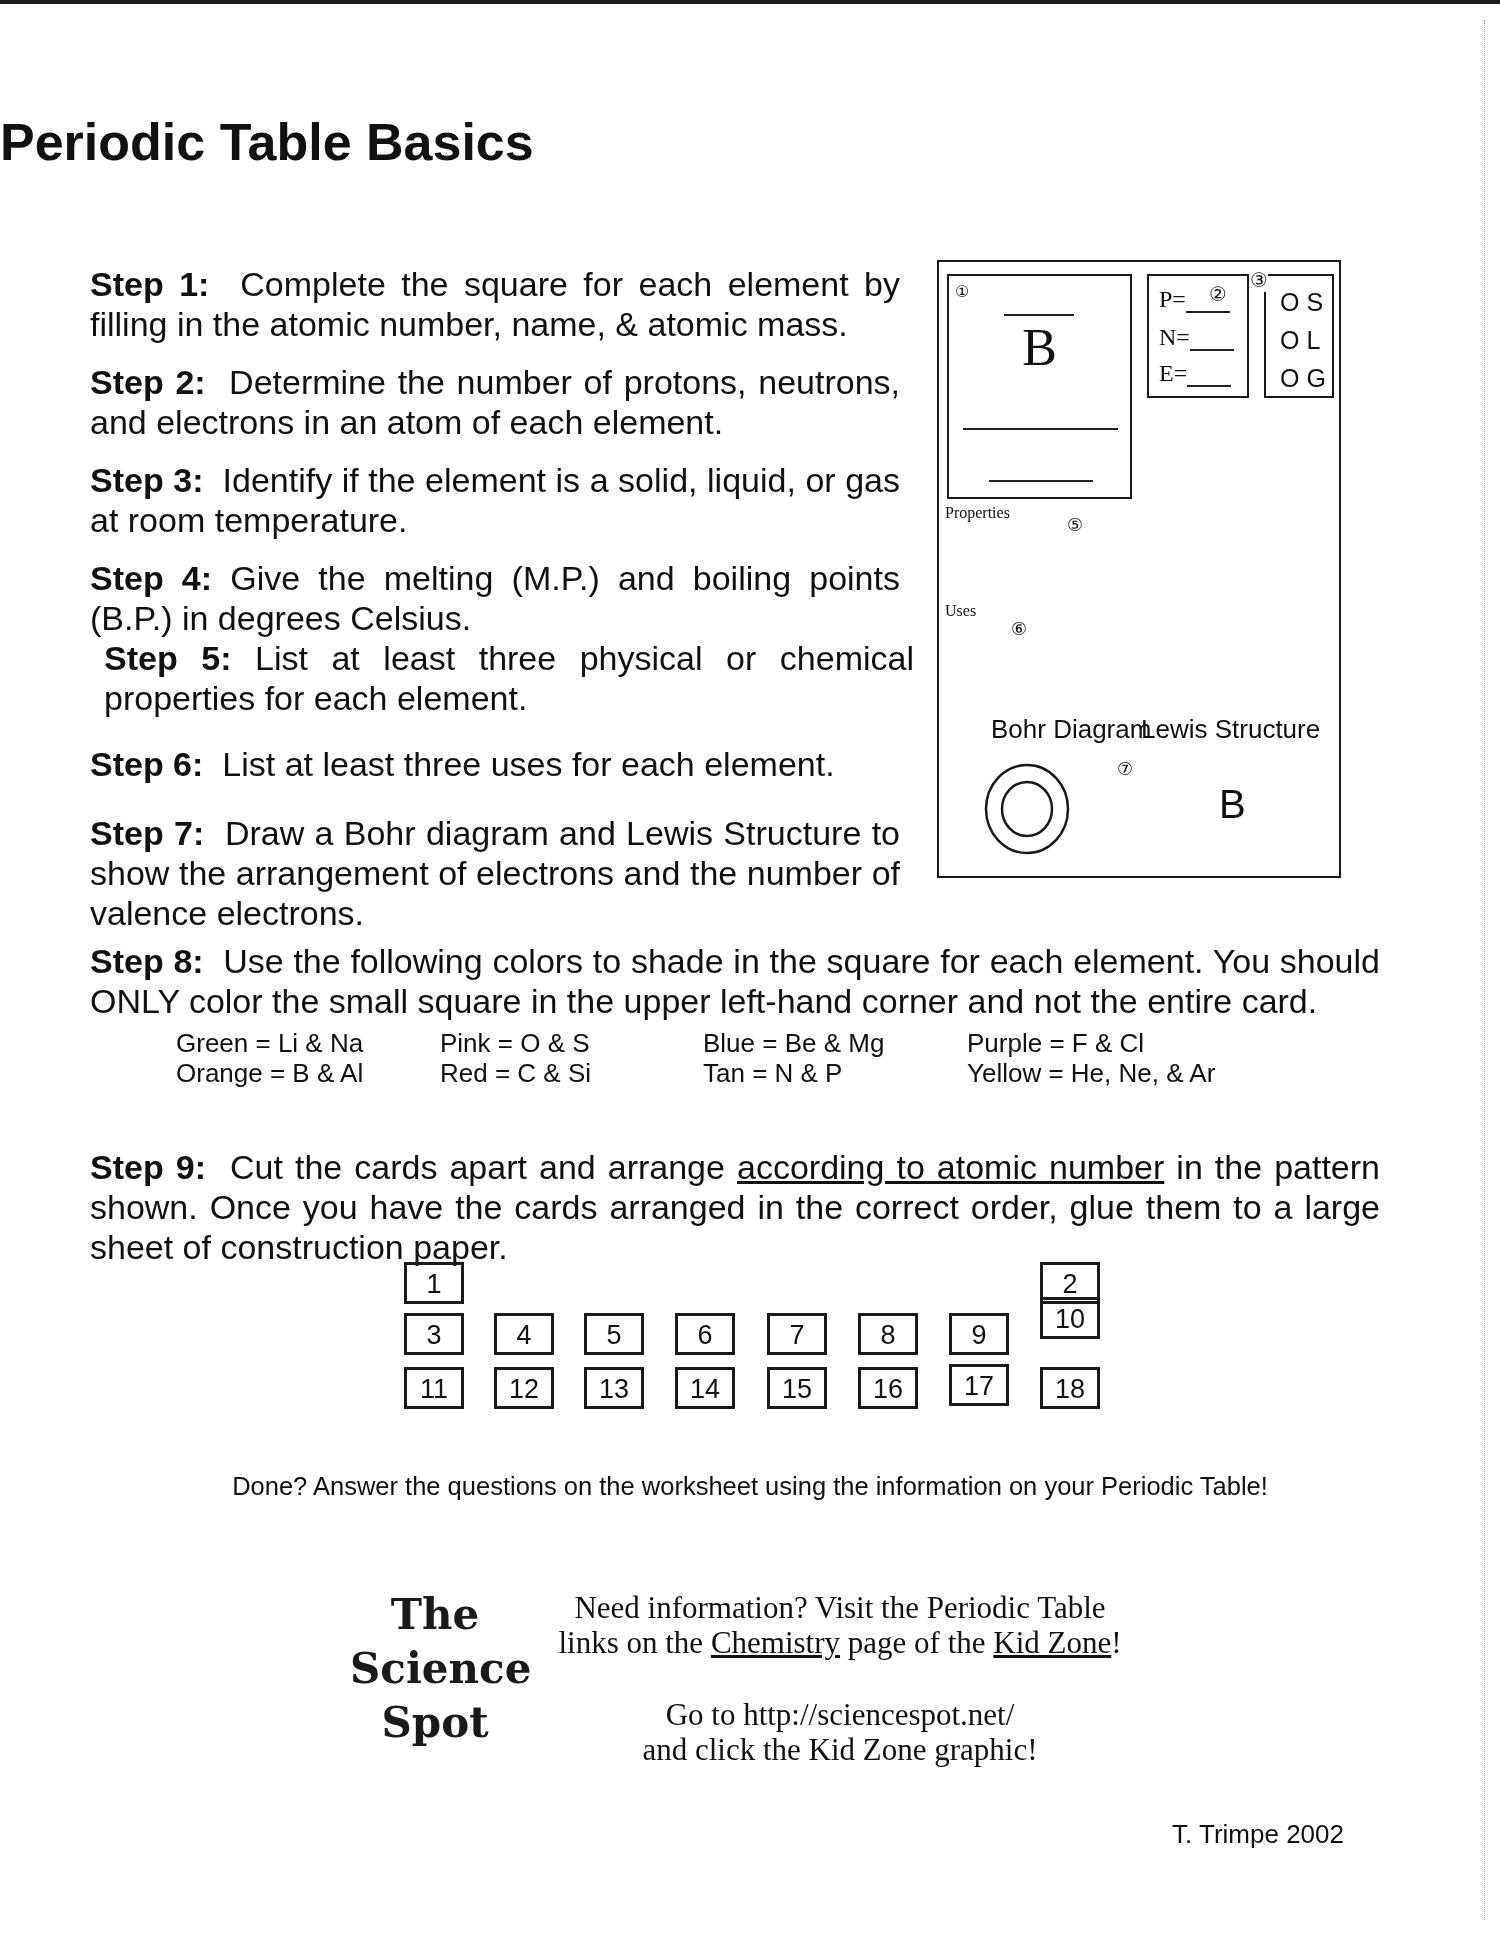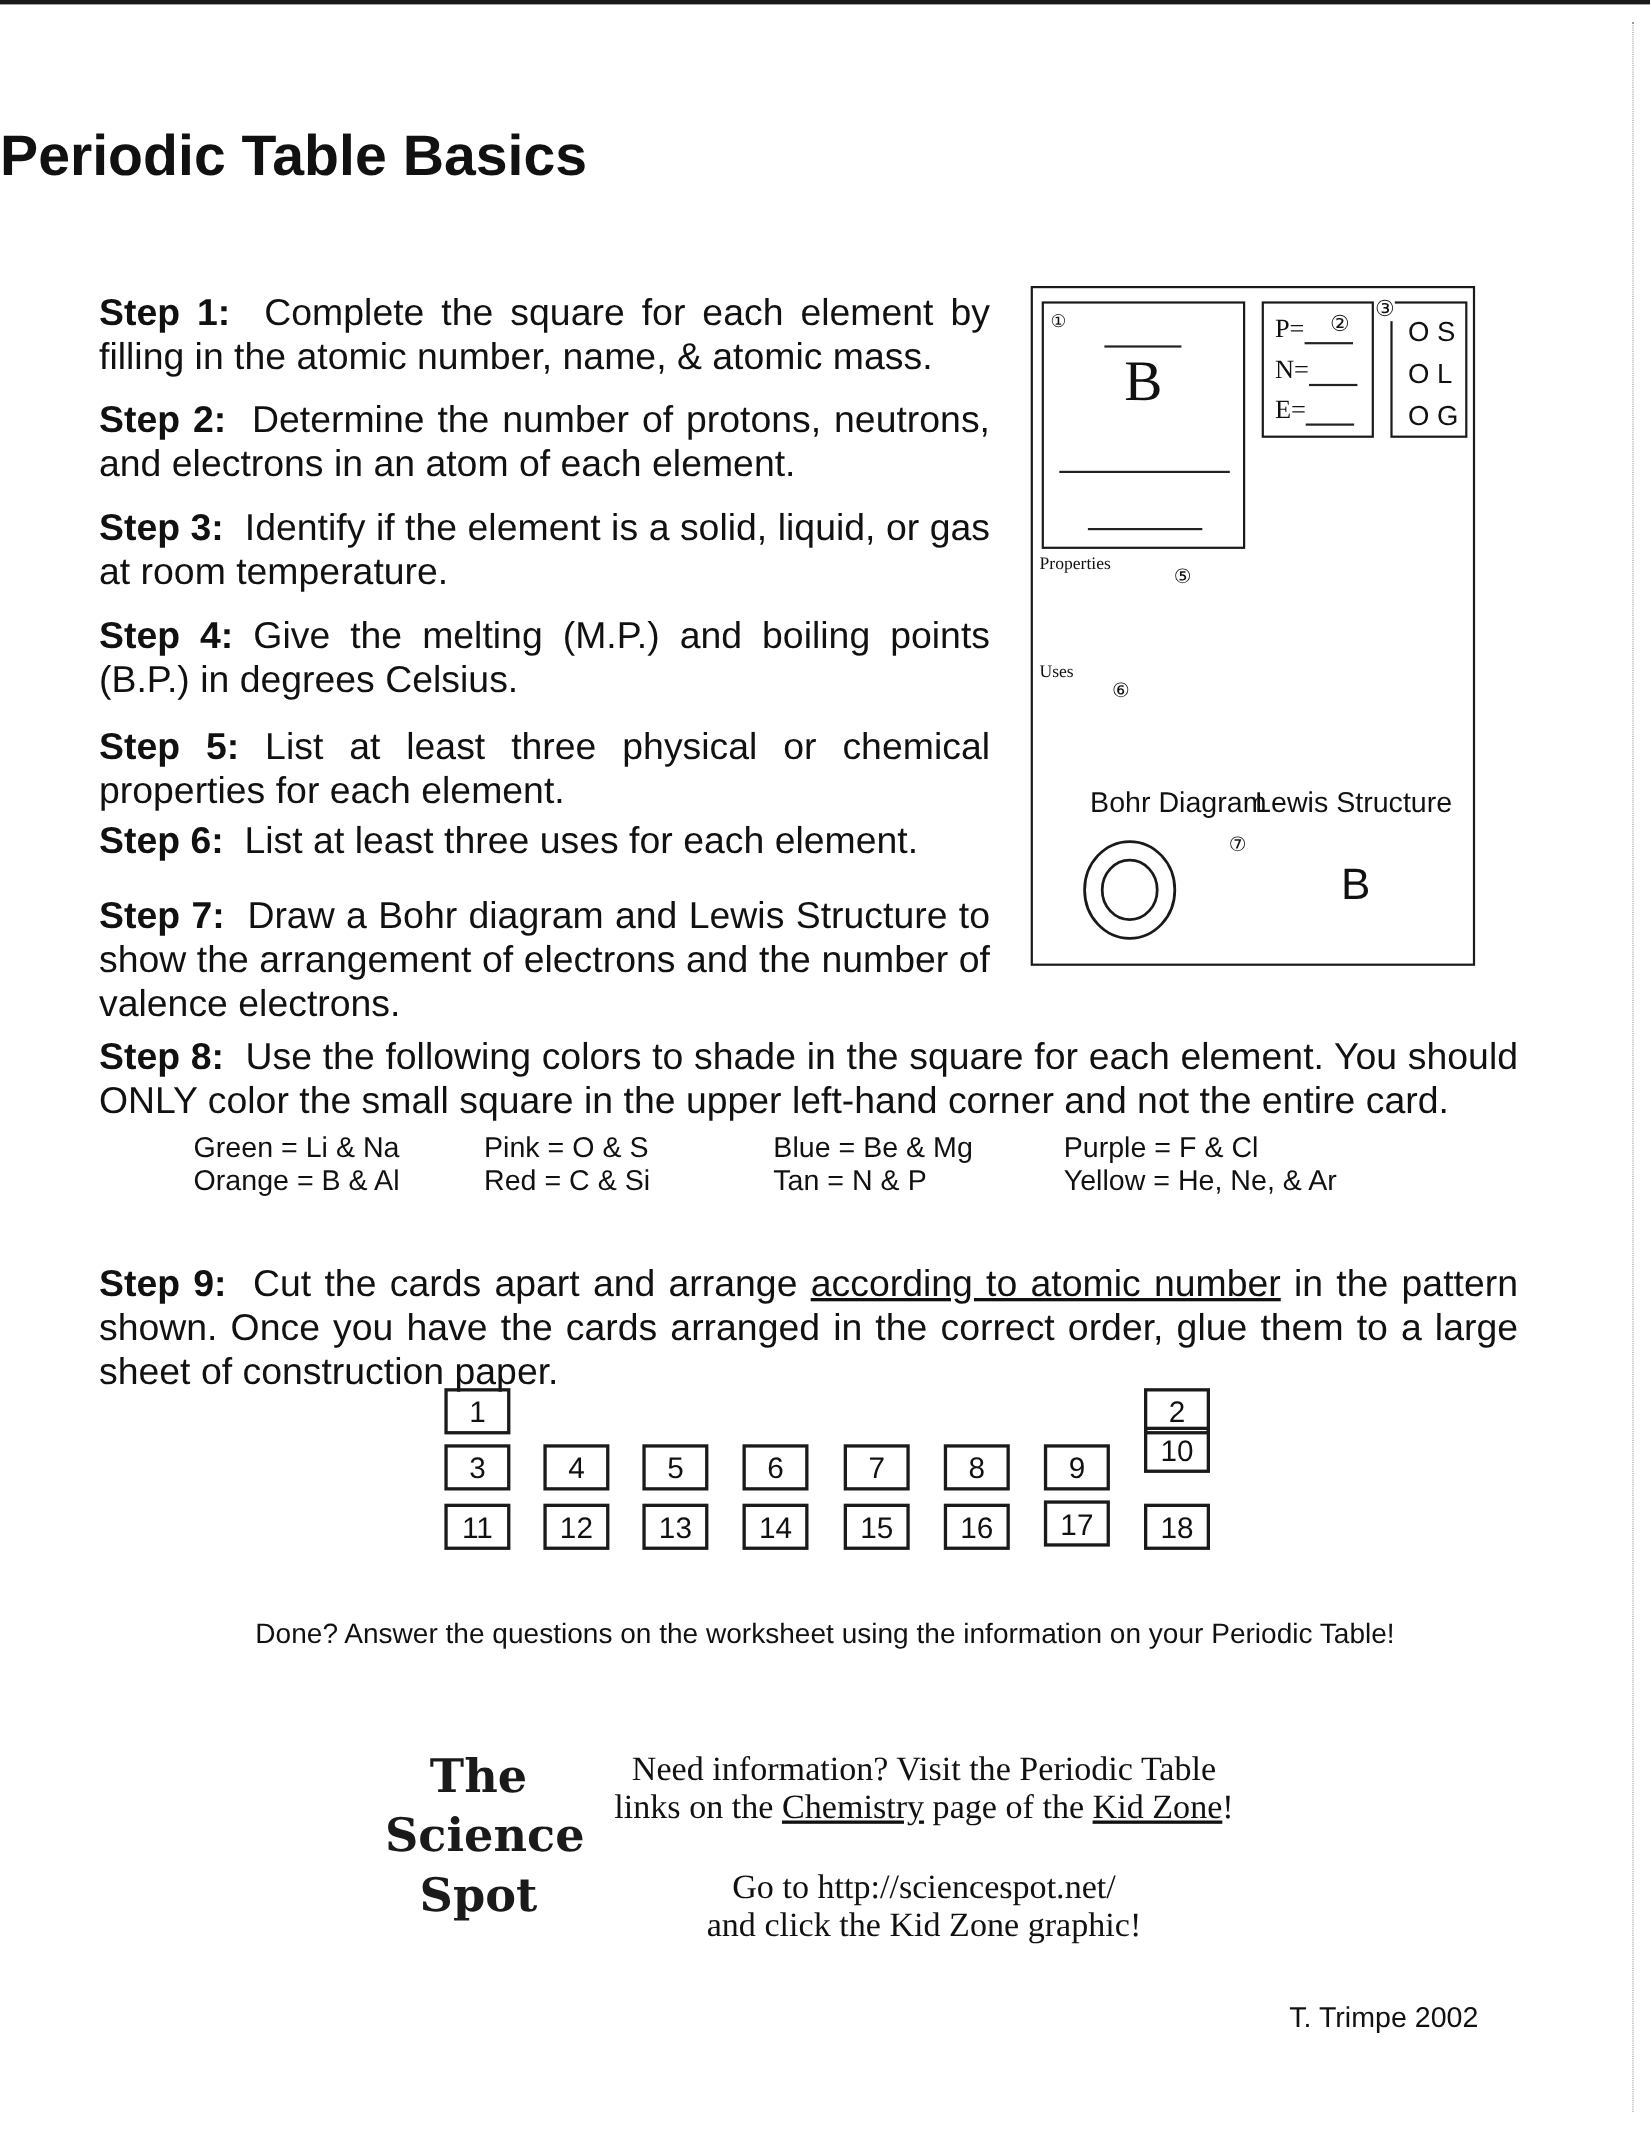--- a/index.html
+++ b/index.html
@@ -70,21 +70,21 @@
 
 <div class="top-rule"></div>
 <div class="right-rule"></div>
 
 <div class="title">Periodic Table Basics</div>
 
 <div class="step" style="top:264px;"><b>Step 1</b><b>:</b>&nbsp; <span>Complete the square for each element by filling in the atomic number, name, &amp; atomic mass.</span></div>
 <div class="step" style="top:362px;"><b>Step 2</b><b>:</b>&nbsp; <span>Determine the number of protons, neutrons, and electrons in an atom of each element.</span></div>
 <div class="step" style="top:460px;"><b>Step 3</b><b>:</b>&nbsp; <span>Identify if the element is a solid, liquid, or gas at room temperature.</span></div>
 <div class="step" style="top:558px;"><b>Step 4</b><b>:</b> <span>Give the melting (M.P.) and boiling points (B.P.) in degrees Celsius.</span></div>
-<div class="step" style="top:659px;"><b>Step 5</b><b>:</b> <span>List at least three physical or chemical properties for each element.</span></div>
+<div class="step" style="top:638px;margin-left:14px;"><b>Step 5</b><b>:</b> <span>List at least three physical or chemical properties for each element.</span></div>
 <div class="step" style="top:744px;"><b>Step 6</b><b>:</b>&nbsp; <span>List at least three uses for each element.</span></div>
 <div class="step" style="top:813px;"><b>Step 7</b><b>:</b>&nbsp; <span>Draw a Bohr diagram and Lewis Structure to show the arrangement of electrons and the number of valence electrons.</span></div>
 
 <div class="card">
   <div class="sq-main">
     <span class="circ num">①</span>
     <div class="line1"></div>
     <div class="sym">B</div>
     <div class="line2"></div>
     <div class="line3"></div>

